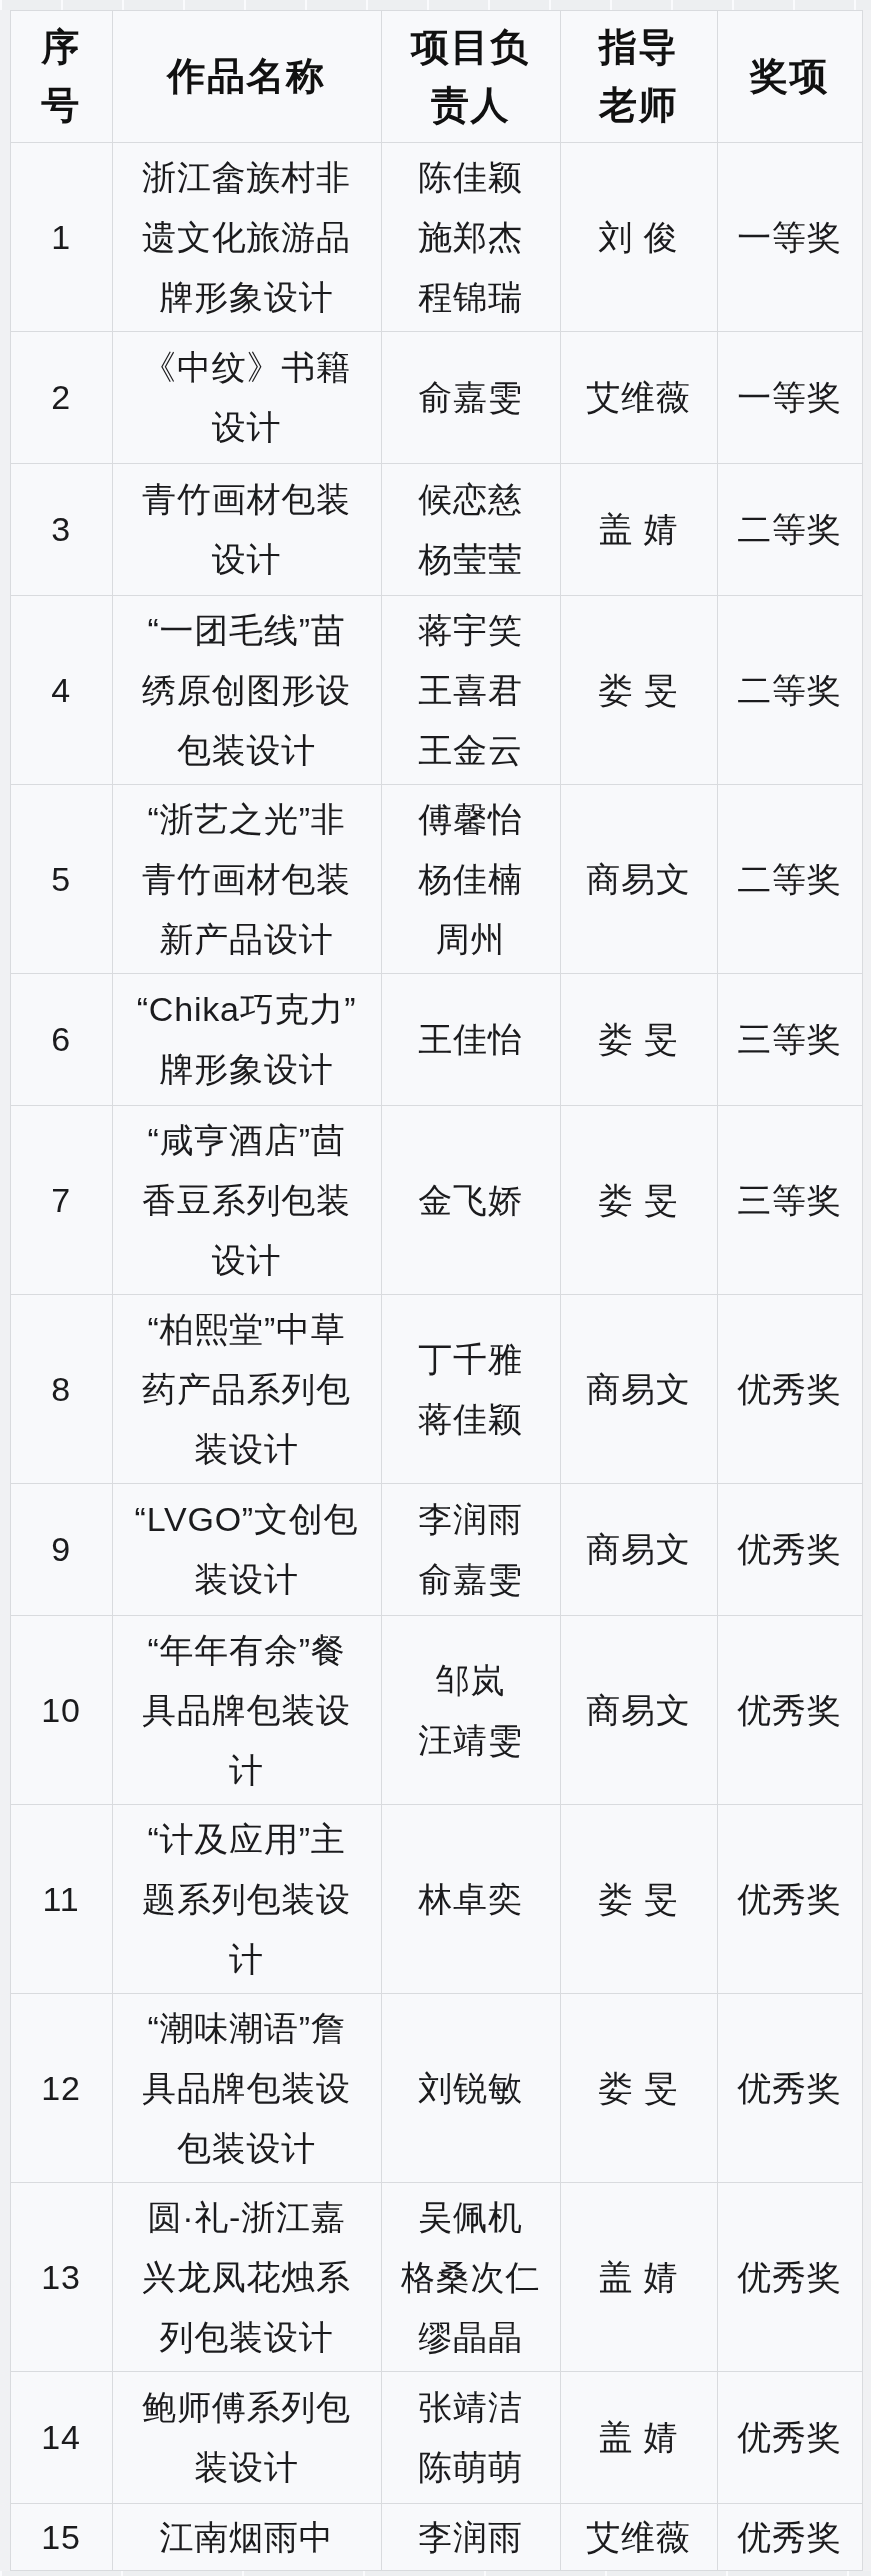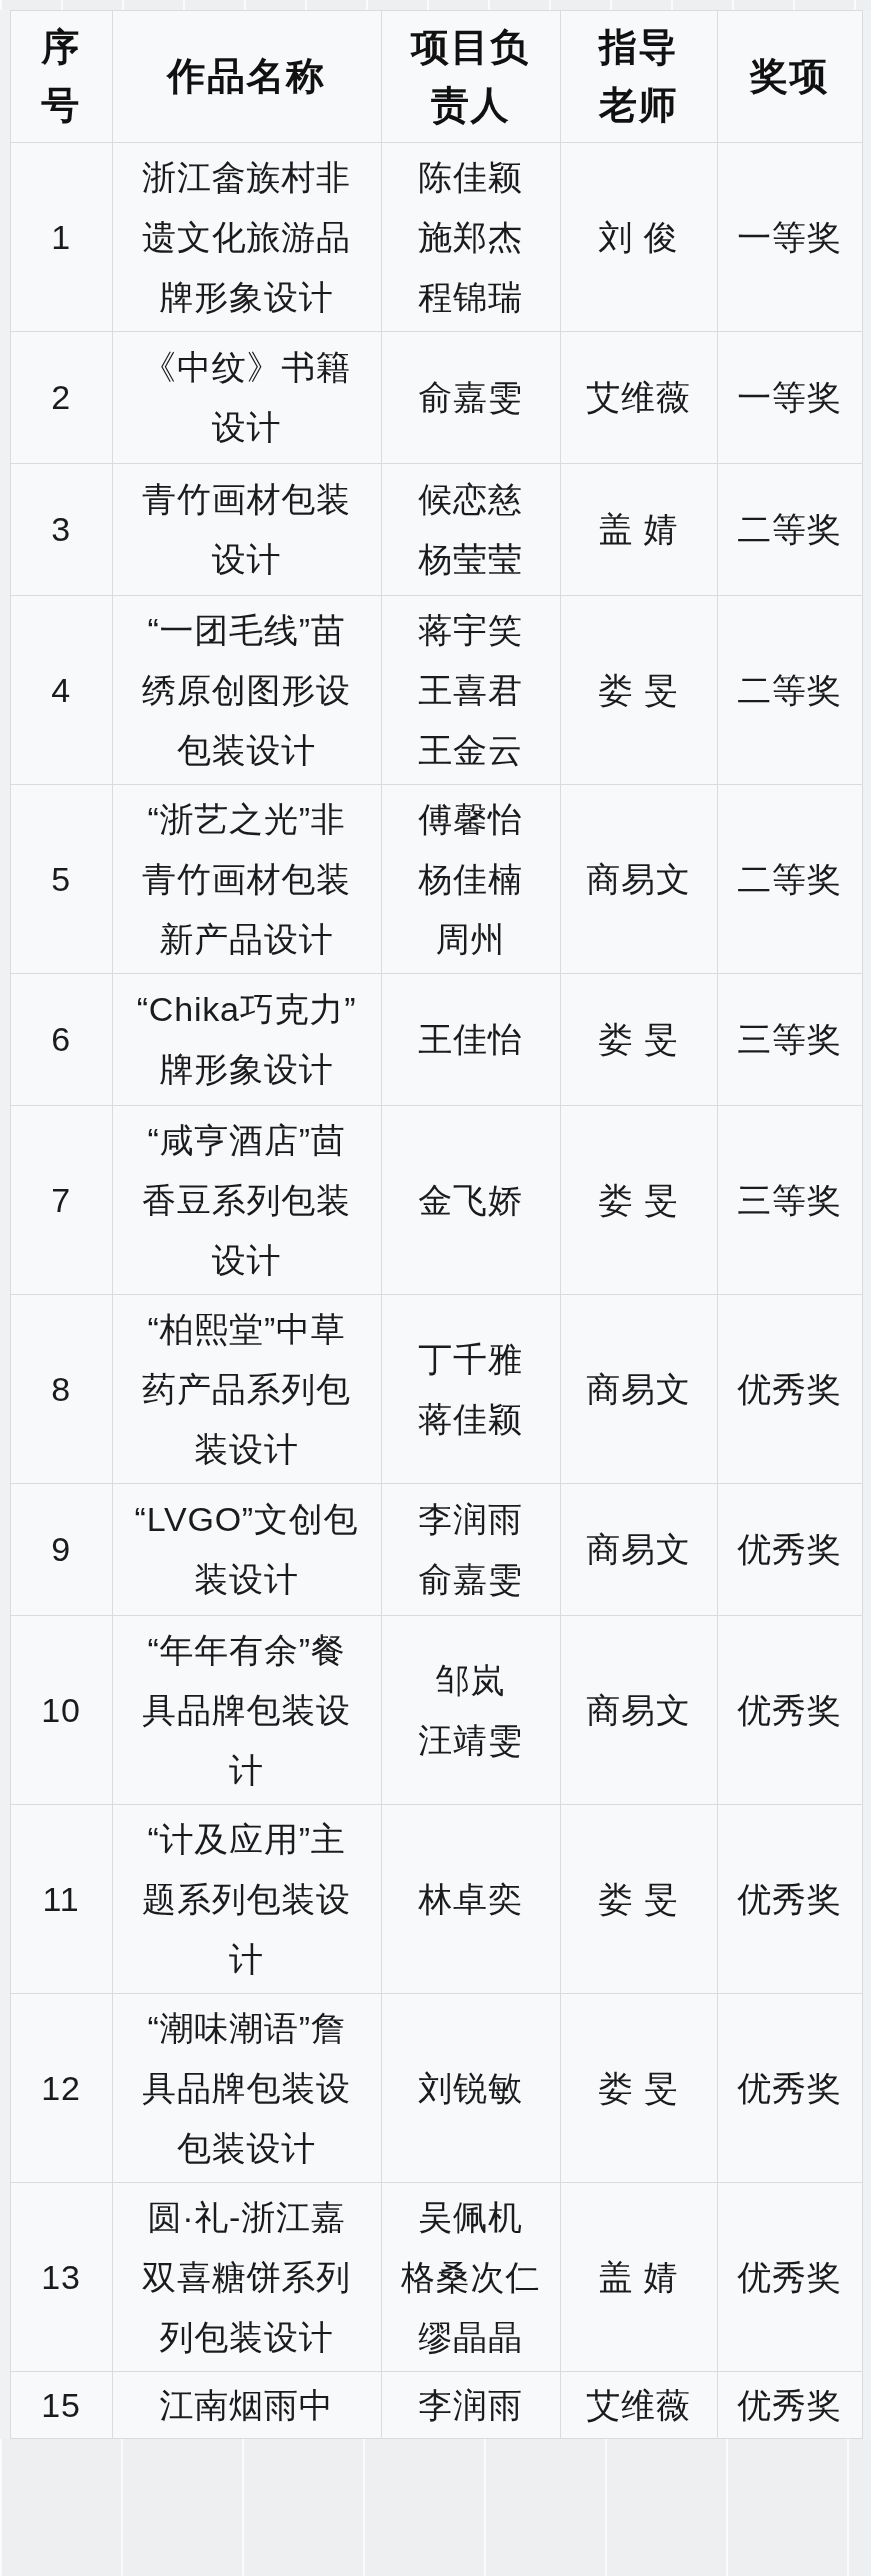--- a/index.html
+++ b/index.html
@@ -341,27 +341,46 @@
           <td>
             <div>优秀奖</div>
           </td>
         </tr>
         <tr class="lines-3">
           <td>
             <div>13</div>
           </td>
           <td>
             <div>圆·礼-浙江嘉</div>
-            <div>双喜糖饼系列</div>
+            <div>兴龙凤花烛系</div>
             <div>列包装设计</div>
           </td>
           <td>
             <div>吴佩机</div>
             <div>格桑次仁</div>
             <div>缪晶晶</div>
+          </td>
+          <td>
+            <div>盖 婧</div>
+          </td>
+          <td>
+            <div>优秀奖</div>
+          </td>
+        </tr>
+        <tr class="lines-2">
+          <td>
+            <div>14</div>
+          </td>
+          <td>
+            <div>鲍师傅系列包</div>
+            <div>装设计</div>
+          </td>
+          <td>
+            <div>张靖洁</div>
+            <div>陈萌萌</div>
           </td>
           <td>
             <div>盖 婧</div>
           </td>
           <td>
             <div>优秀奖</div>
           </td>
         </tr>
         <tr class="lines-1">
           <td>

